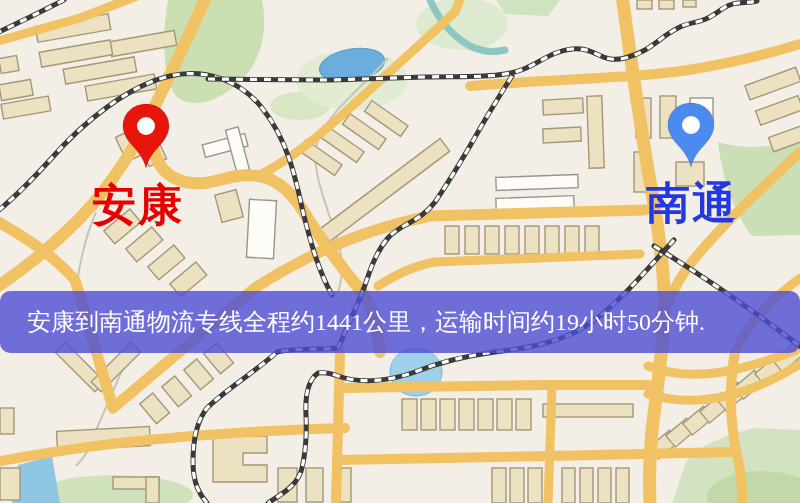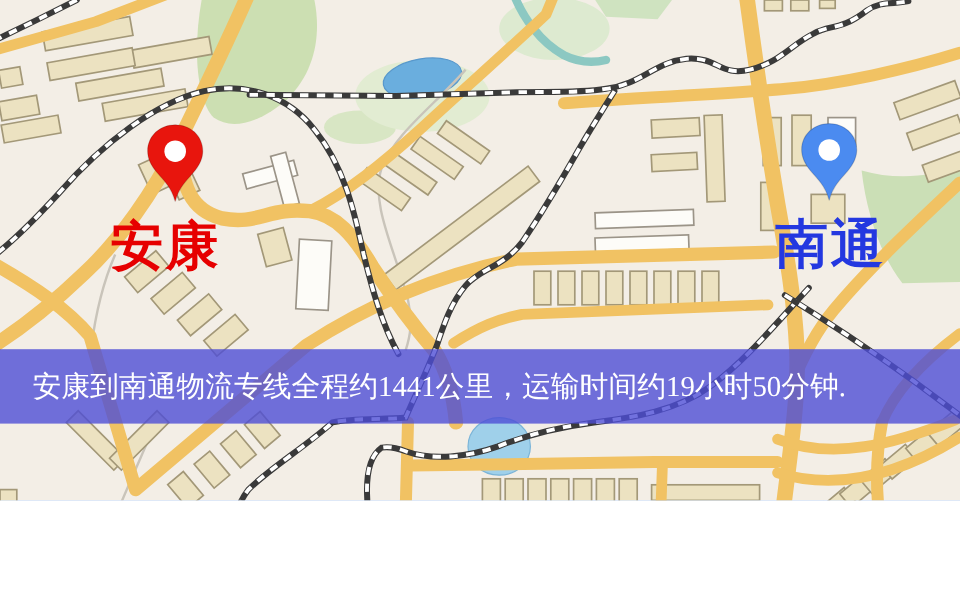--- a/index.html
+++ b/index.html
@@ -1,30 +1,30 @@
 <!DOCTYPE html>
 <html><head>
 <meta charset="utf-8">
 <style>
   html,body{margin:0;padding:0;background:#ffffff;}
-  #stage{position:relative;width:800px;height:417px;overflow:hidden;
-         font-family:"Liberation Sans",sans-serif;background:#3b82f6;}
+  #stage{position:relative;width:800px;height:503px;overflow:hidden;
+         font-family:"Liberation Sans",sans-serif;background:#b91c1c;}
   #map-svg{position:absolute;left:0;top:0;width:800px;height:503px;display:block;}
   .park{stroke:none;}
   .bld{fill:#ece2c1;stroke:#a39878;stroke-width:1.4;}
   .bldw{fill:#fdfcf8;stroke:#9b9488;stroke-width:1.4;}
   .road{fill:none;stroke:#f1c263;stroke-linecap:round;stroke-linejoin:round;}
   .rail-base{fill:none;stroke:#3a3a3a;stroke-width:5;stroke-linecap:round;}
   .rail-dash{fill:none;stroke:#ffffff;stroke-width:3.2;stroke-dasharray:7 7;stroke-linecap:butt;}
   .stream{fill:none;stroke:#c9c4ba;stroke-width:2;}
   .pin-stroke{stroke:rgba(0,0,0,0.15);stroke-width:1;}
   .map-label{font-family:"Liberation Sans",sans-serif;font-weight:bold;
              font-size:44px;letter-spacing:2px;}
   #route-banner{position:absolute;left:0;top:291px;width:800px;height:62px;
-                background:rgba(77,77,214,0.80);display:flex;align-items:center;}
+                background:rgba(77,77,214,0.80);display:flex;align-items:center;border-radius:10px;}
   #route-banner span{color:#ffffff;font-family:"Liberation Serif",serif;
                      font-size:24px;padding-left:27px;white-space:nowrap;}
 </style>
 </head>
 <body>
 
 <div id="stage">
 <svg id="map-svg" viewBox="0 0 800 503" xmlns="http://www.w3.org/2000/svg">
 
   <rect x="0" y="0" width="800" height="503" fill="#f3eee6"></rect>

